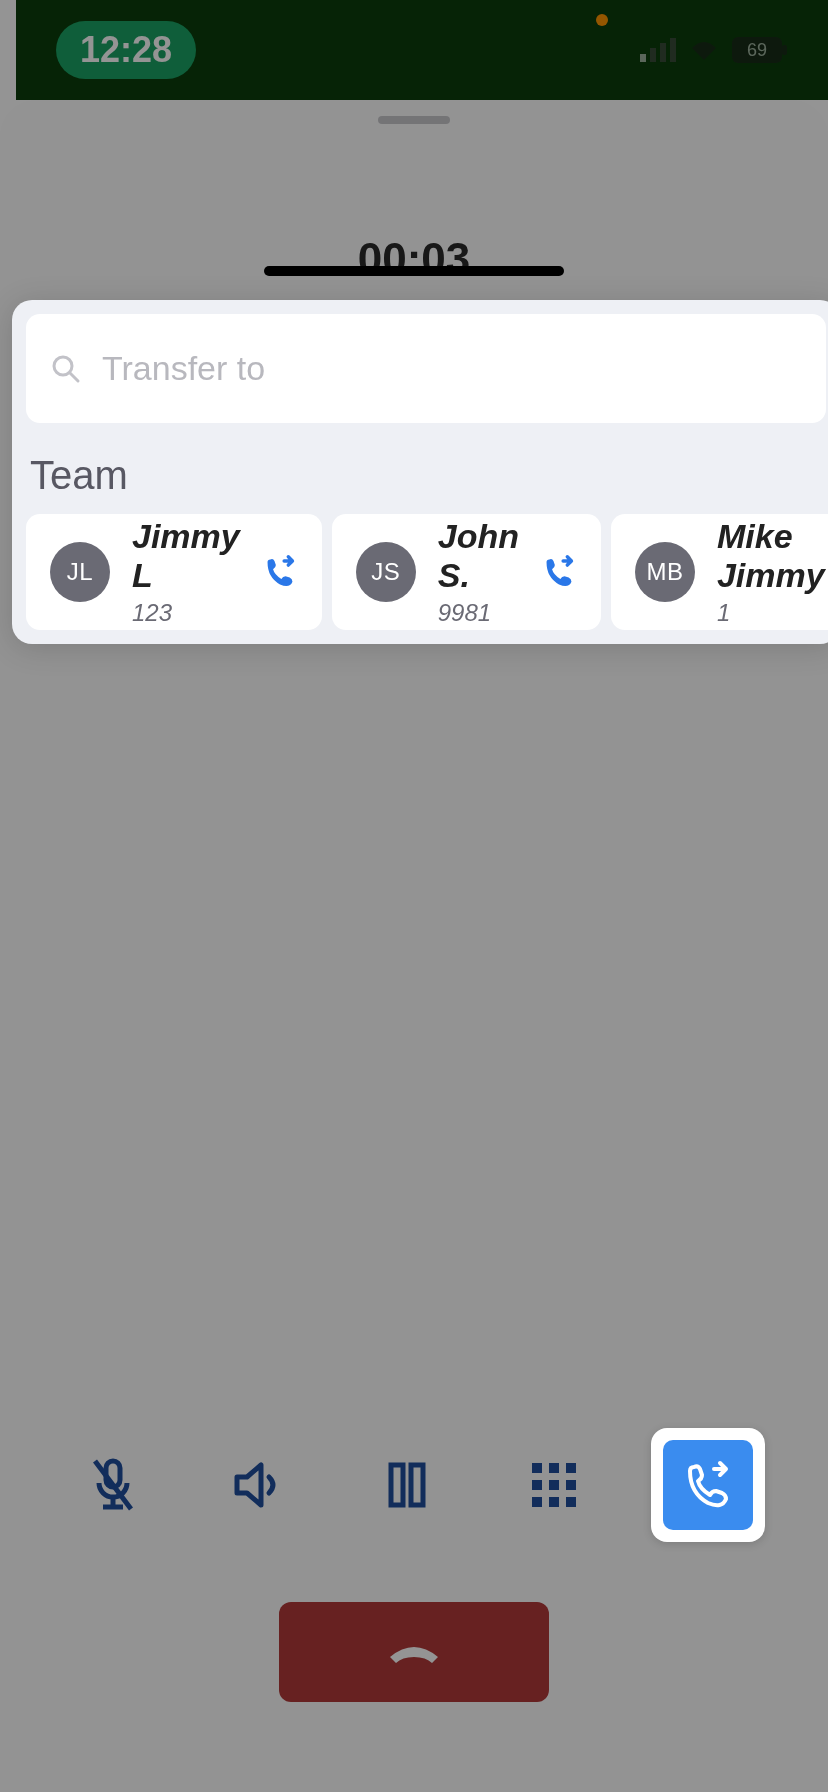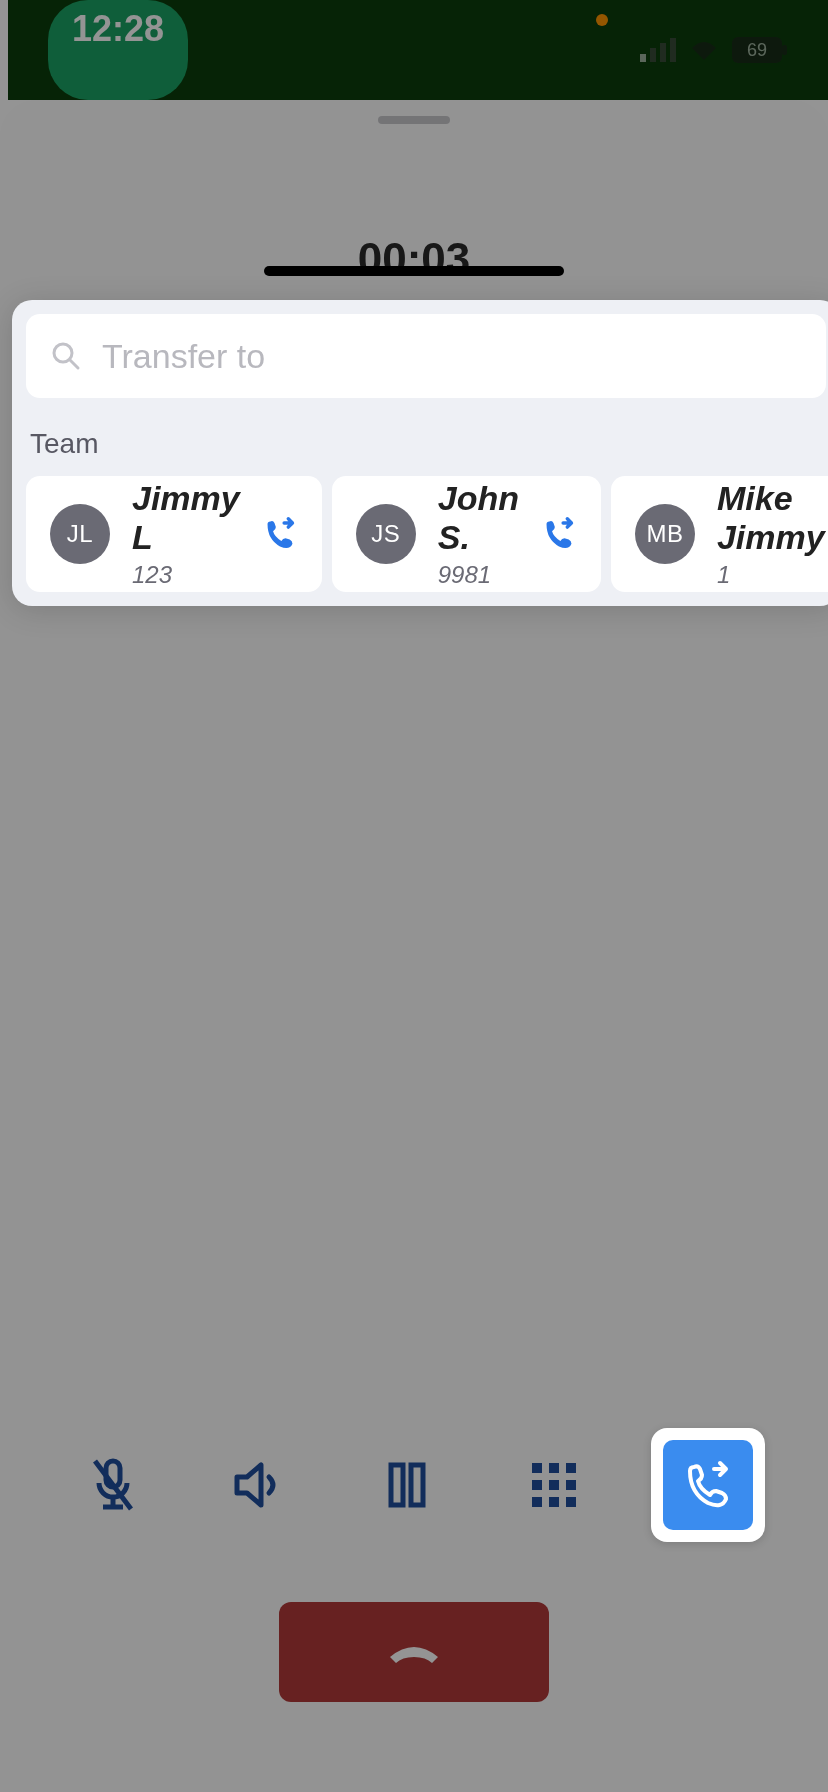--- a/index.html
+++ b/index.html
@@ -13,23 +13,23 @@
     position: relative;
   }
   .dim-overlay {
     position: absolute; inset: 0;
     background: rgba(0,0,0,0.42);
     pointer-events: none;
   }
 
   
   .status-bar {
-    position: absolute; top: 0; left: 8px; right: 0; height: 100px;
+    position: absolute; top: 0; left: 16px; right: 0; height: 100px;
     background: #0b3d0b; 
-    display: flex; justify-content: space-between;
+    display: flex; align-items: center; justify-content: space-between;
     padding: 0 40px;
   }
   .time-pill {
     background: #1aa364; color: #fff; font-weight: 600;
     font-size: 36px; padding: 8px 24px; border-radius: 40px;
   }
   .status-right { display: flex; align-items: center; gap: 12px; }
   .status-right .cell, .status-right .wifi, .status-right .batt { opacity: 0.6; }
   .dot-orange {
     width: 12px; height: 12px; border-radius: 50%; background: #ff9500;
@@ -82,32 +82,32 @@
   }
 
   
   .transfer-modal {
     position: absolute; top: 300px; left: 12px; right: 12px;
     background: #eef0f5; border-radius: 20px;
     padding: 14px; z-index: 50;
     box-shadow: 0 4px 30px rgba(0,0,0,0.15);
   }
   .search-wrap {
-    background: #fff; border-radius: 14px; height: 84px;
+    background: #fff; border-radius: 14px; height: 109px;
     display: flex; align-items: center; padding: 0 24px; gap: 20px;
   }
   .search-wrap input {
     border: none; outline: none; font-size: 34px; color: #333; flex: 1;
     background: transparent;
   }
   .search-wrap input::placeholder { color: #b8b8be; }
   .search-icon { color: #c2c2c8; }
 
   .section-label {
-    font-size: 28px; color: #585863; margin: 30px 4px 16px;
+    font-size: 40px; color: #585863; margin: 30px 4px 16px;
   }
 
   .contact-list { display: flex; flex-direction: row; gap: 10px; }
   .contact-row {
     background: #fff; border-radius: 14px; height: 116px;
     display: flex; align-items: center; padding: 0 24px; gap: 22px;
   }
   .avatar {
     width: 60px; height: 60px; border-radius: 50%; background: #6a6a74;
     color: #fff; display: flex; align-items: center; justify-content: center;

